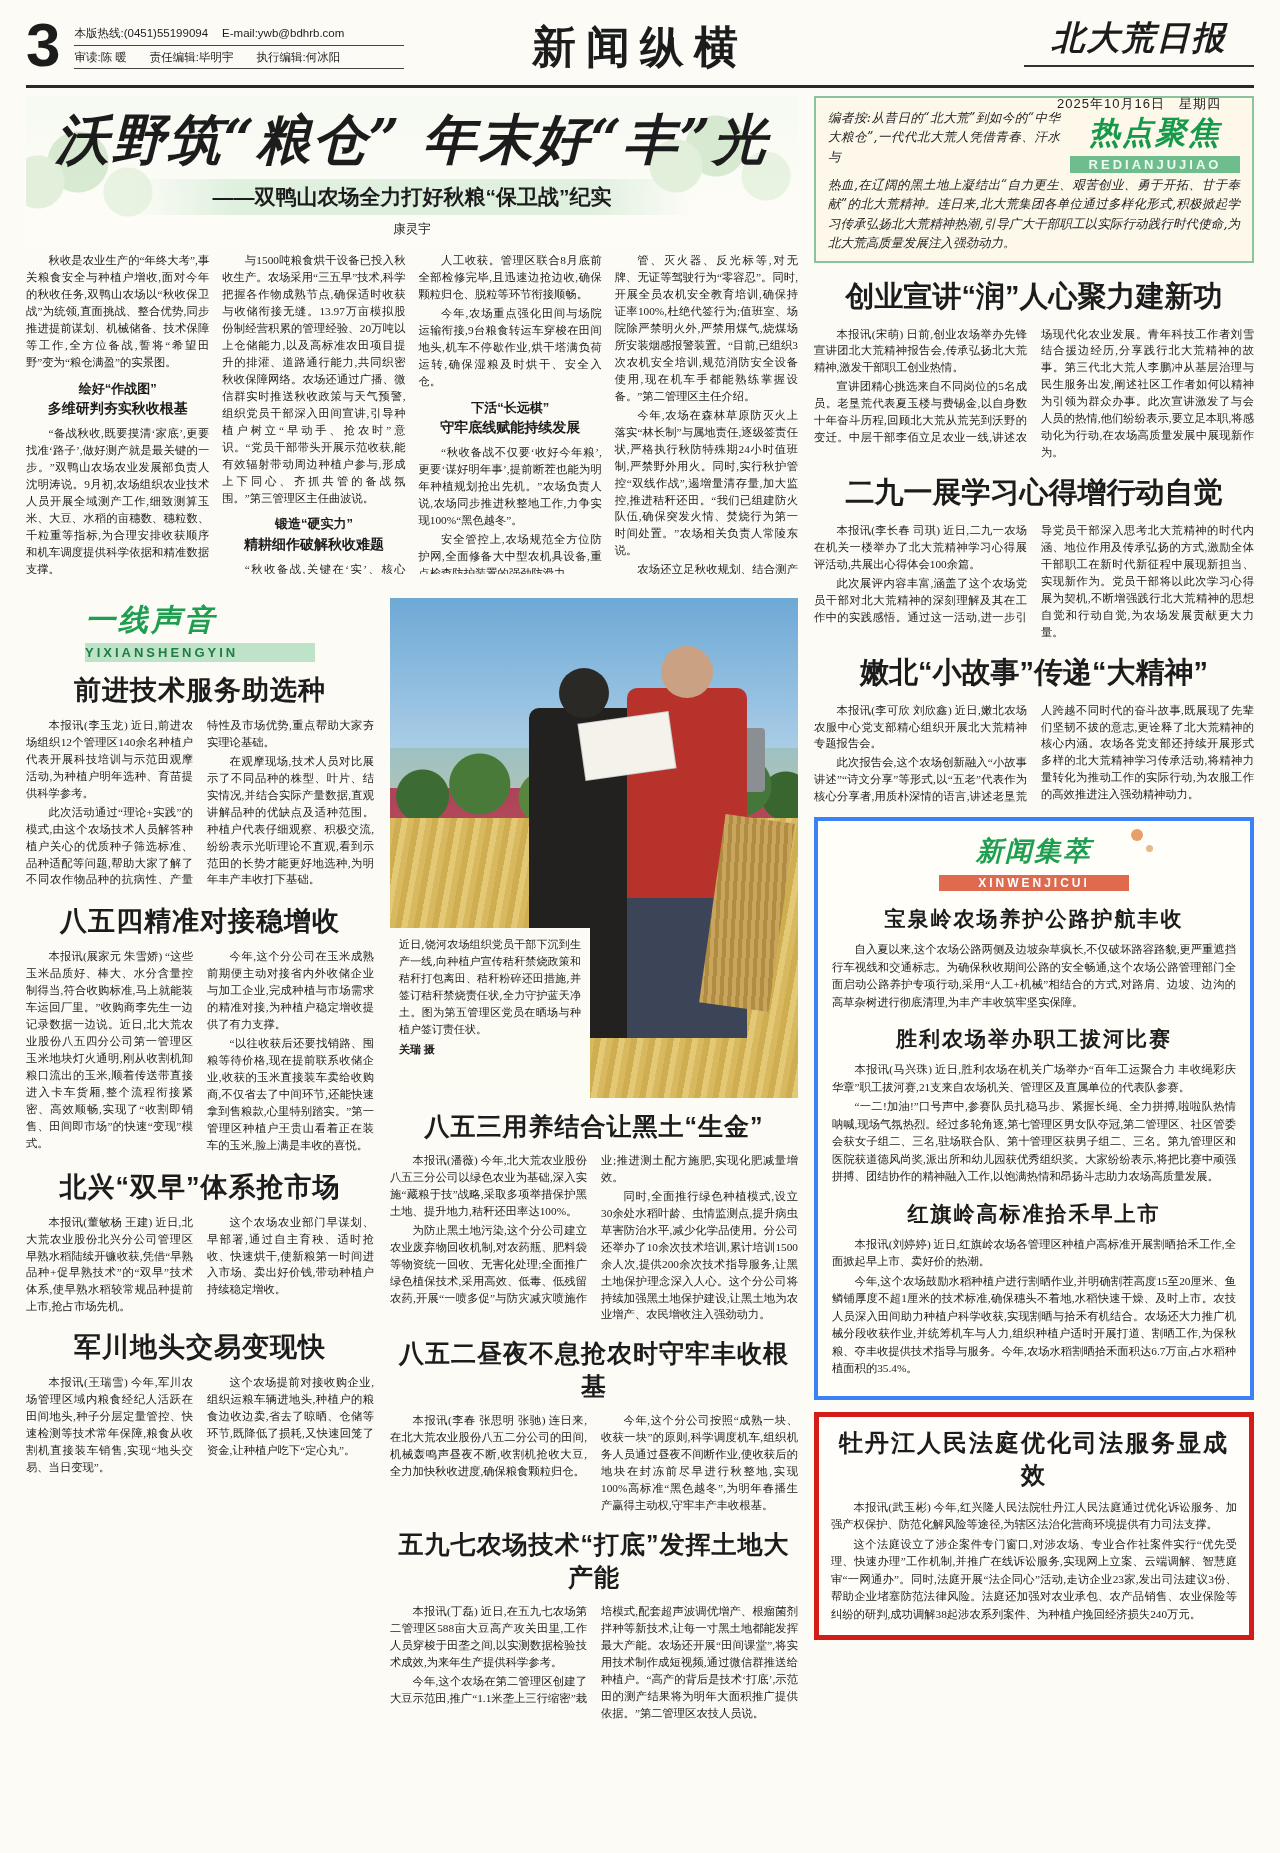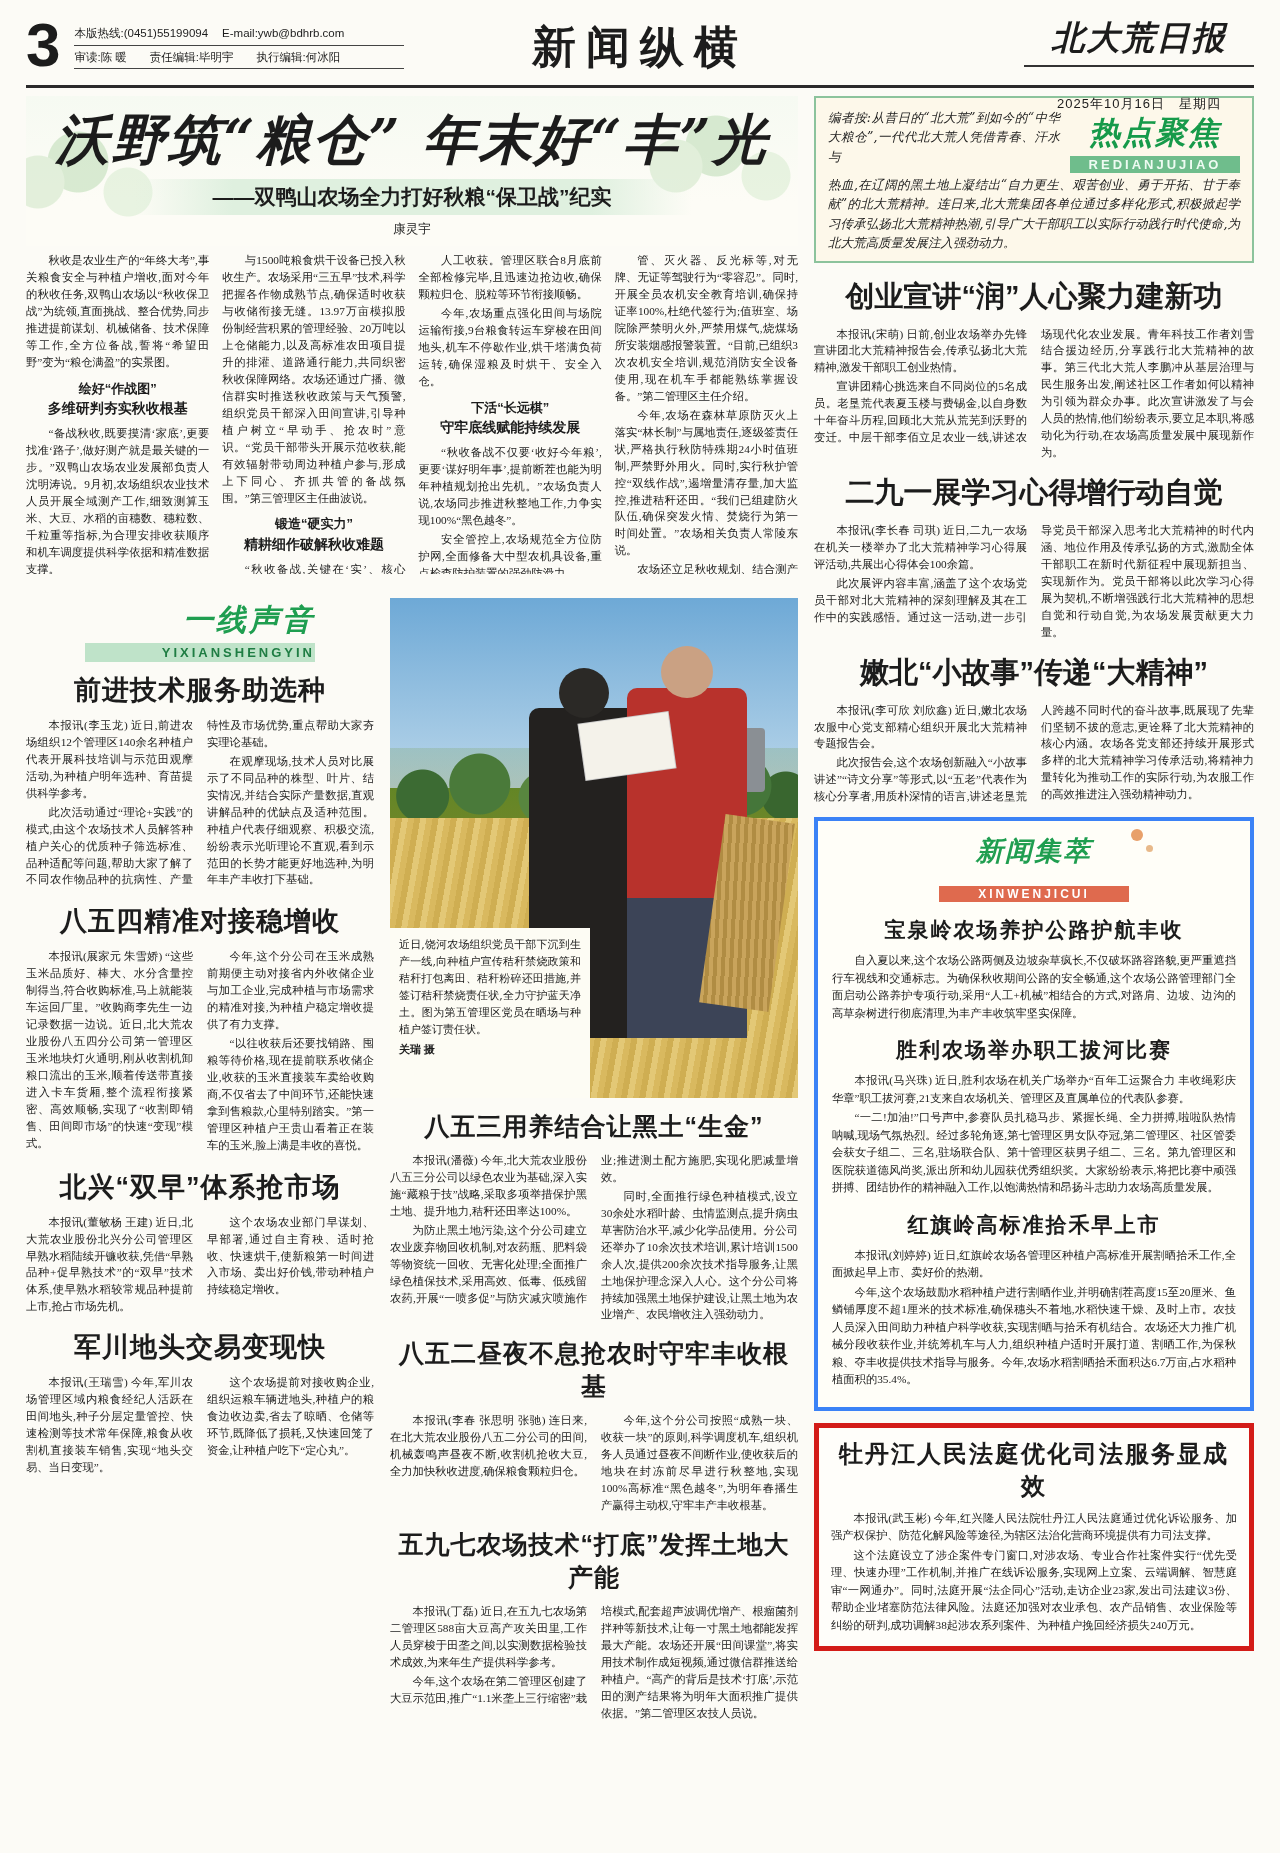--- a/index.html
+++ b/index.html
@@ -51,34 +51,34 @@
   .fcol p { text-indent:2em; margin-bottom:2px; }
   .subhead { text-align:center; font-family:"Liberation Sans", sans-serif; font-weight:bold; margin:8px 0 6px 0; }
   .subhead .s1 { font-size:13px; }
   .subhead .s2 { font-size:14px; }
 
   
   .lower { display:flex; gap:16px; margin-top:10px; flex:1; overflow:hidden; }
   .col-left { width:348px; flex:none; }
   .col-mid { width:408px; flex:none; }
 
-  .logo-box { text-align:right; margin:2px auto 10px auto; width:230px; }
+  .logo-box { text-align:left; margin:2px auto 10px auto; width:230px; }
   .logo-cn { font-family:"DejaVu Serif", serif; font-style:italic; font-weight:bold; font-size:30px; color:#1f9e50; letter-spacing:3px; }
   .logo-band { margin-top:2px; background:#bfe3c9; color:#1f7d43; font-family:"Liberation Sans", sans-serif;
       font-weight:bold; font-size:13px; letter-spacing:3px; padding:2px 0; }
 
   .article { margin-bottom:14px; }
   .article h2 { font-family:"Liberation Sans", sans-serif; font-weight:bold; text-align:center;
       font-size:27px; letter-spacing:1px; margin-bottom:9px; }
   .body2col { column-count:2; column-gap:14px; font-size:11.3px; line-height:1.5; text-align:justify; }
   .body2col p, .body1col p { text-indent:2em; margin-bottom:2px; }
   .body1col { font-size:11.3px; line-height:1.55; text-align:justify; }
 
   
-  .photo { position:relative; height:500px; margin-bottom:12px; overflow:hidden; background:#4d7c0f; }
+  .photo { position:relative; height:500px; margin-bottom:12px; overflow:hidden; background:#be185d; }
   .sky { position:absolute; inset:0 0 62% 0; background:linear-gradient(180deg,#6ea9d6,#b9d6ea); }
   .trees { position:absolute; left:0; right:0; top:30%; height:16%;
       background:
         radial-gradient(circle at 8% 60%, #3c6b33 0 26px, transparent 27px),
         radial-gradient(circle at 22% 45%, #4a7a3a 0 30px, transparent 31px),
         radial-gradient(circle at 38% 62%, #58863f 0 26px, transparent 27px),
         radial-gradient(circle at 54% 48%, #3f6f33 0 30px, transparent 31px),
         radial-gradient(circle at 70% 60%, #55833d 0 27px, transparent 28px),
         radial-gradient(circle at 86% 47%, #45763a 0 30px, transparent 31px),
         radial-gradient(circle at 97% 60%, #39662f 0 24px, transparent 25px),
@@ -113,21 +113,21 @@
       font-size:13px; letter-spacing:3px; margin-top:2px; padding:1px 0; }
   .hs-rest { font-family:"DejaVu Serif", serif; font-style:italic; font-size:12.5px; line-height:1.55; text-align:justify; margin-top:2px; }
 
   .rail .article h2 { font-size:29px; letter-spacing:0; }
   .rail .article { margin-bottom:12px; }
 
   .digest { border:4px solid #3b82f6; background:#fffef8; padding:12px 14px 8px 14px; margin-bottom:12px; }
   .dg-logo { text-align:center; width:190px; margin:0 auto 10px auto; position:relative; }
   .dg-cn { font-family:"DejaVu Serif", serif; font-style:italic; font-weight:bold; font-size:27px; color:#1f9e50; letter-spacing:2px; }
   .dg-band { background:#df6a4e; color:#fff; font-family:"Liberation Sans", sans-serif; font-weight:bold;
-      font-size:12px; letter-spacing:3px; padding:1px 0; margin-top:17px; }
+      font-size:12px; letter-spacing:3px; padding:1px 0; margin-top:6px; }
   .dg-dot { position:absolute; right:-14px; top:-4px; width:12px; height:12px; border-radius:50%; background:#e8a06a; }
   .dg-dot2 { position:absolute; right:-24px; top:12px; width:7px; height:7px; border-radius:50%; background:#e8b98a; }
   .digest h3 { font-family:"DejaVu Serif", serif; font-weight:bold; font-size:21px; text-align:center;
       letter-spacing:2px; margin:14px 0 8px 0; }
   .digest .body1col { font-size:11.3px; }
   .digest .item { margin-bottom:10px; }
 
   .court { border:5px solid #d31c18; padding:10px 12px; background:#fffefa; }
   .court h3 { font-family:"DejaVu Serif", serif; font-weight:bold; font-size:24px; text-align:center;
       letter-spacing:2px; margin-bottom:8px; }

